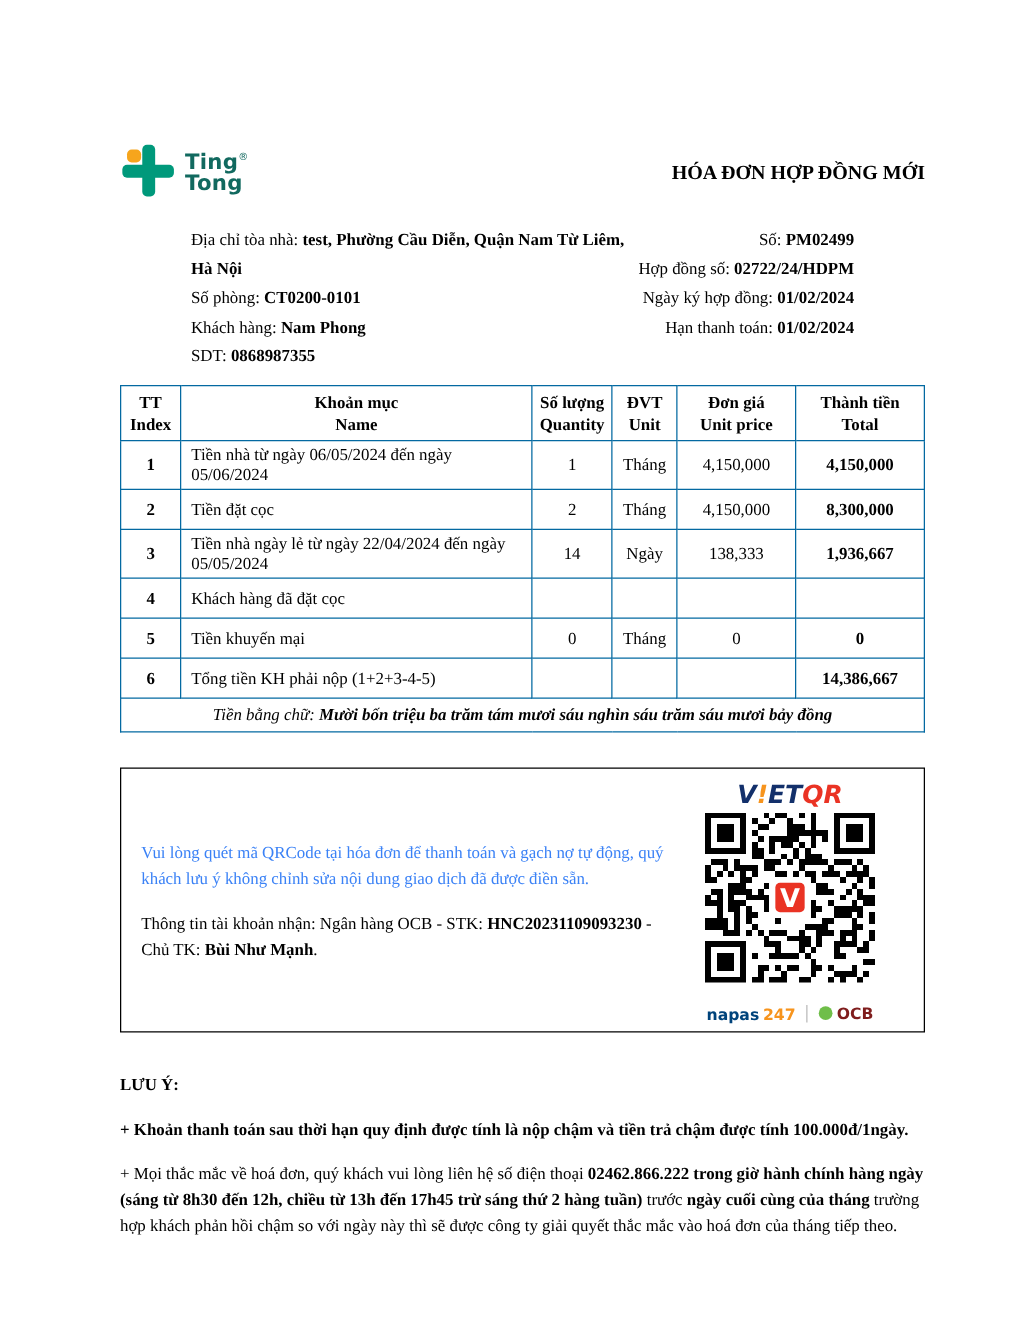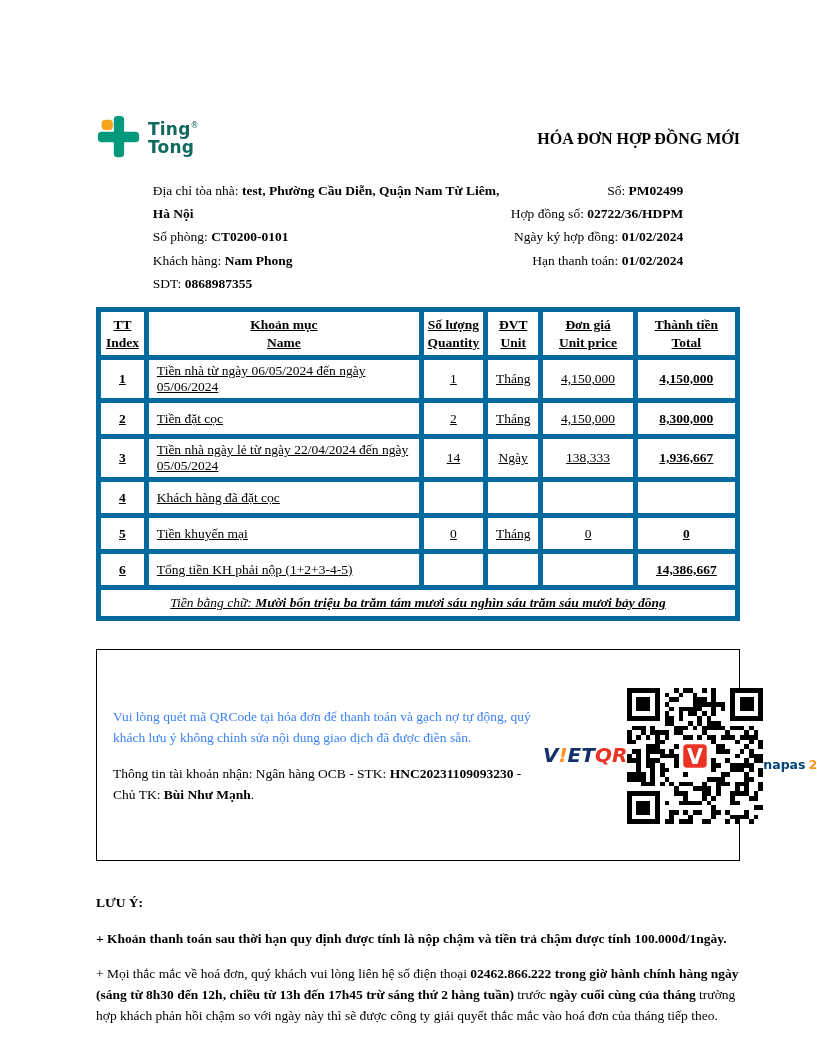--- a/index.html
+++ b/index.html
@@ -15,32 +15,32 @@
   .logo-text .reg{font-size:8px;vertical-align:super;font-weight:normal;}
   .doc-title{font-size:16px;font-weight:bold;margin-top:16px;text-align:right;}
 
   
   .info{display:flex;justify-content:center;margin-top:16px;font-size:13.5px;line-height:1.72;}
   .info-left{width:358px;}
   .info-right{text-align:right;}
 
   
   table{border-collapse:collapse;width:644px;margin-top:12px;font-size:13.5px;}
-  th,td{border:5px solid #0369a1;padding:3px 8px;vertical-align:middle;text-decoration:underline;}
+  th,td{border:1px solid #0369a1;padding:3px 8px;vertical-align:middle;}
   th{font-weight:bold;text-align:center;padding:4px 3px;line-height:1.3;}
   td.c{text-align:center;}
   tbody td{height:25px;}
   .words td{font-style:italic;text-align:center;padding:5px 8px;height:auto;}
 
   
   .qr-box{border:1px solid #000;margin-top:28px;display:flex;height:212px;box-sizing:border-box;}
   .qr-left{flex:1;padding:14px 8px 12px 16px;display:flex;flex-direction:column;justify-content:center;font-size:13.5px;line-height:1.55;}
   .warning{color:#3b82f6;margin:0 0 15px 0;max-width:445px;}
   .account{max-width:445px;}
-  .qr-right{width:196px;display:flex;flex-direction:row;align-items:center;padding:8px 18px 6px 0;box-sizing:border-box;}
+  .qr-right{width:196px;display:flex;flex-direction:column;align-items:center;padding:8px 18px 6px 0;box-sizing:border-box;}
   .vietqr-logo{font-family:"DejaVu Sans",sans-serif;font-weight:bold;font-style:italic;font-size:20px;line-height:1;margin:2px 0 5px;}
   .vq-navy{color:#13306b;} .vq-orange{color:#f7941d;} .vq-red{color:#ea3324;}
   .qr-code svg{display:block;background:#fff;}
   .pay-logos{display:flex;align-items:center;gap:9px;margin-top:15px;font-family:"DejaVu Sans",sans-serif;}
   .napas{color:#00437b;font-weight:bold;font-size:12.5px;}
   .napas-247{color:#f7941d;font-weight:bold;font-size:12.5px;margin-left:3px;}
   .vdivider{width:1px;height:14px;background:#b9b9b9;display:inline-block;}
   .ocb-wrap{display:inline-flex;align-items:center;}
   .ocb-icon{width:11px;height:11px;border-radius:50%;background:#6fbe49;display:inline-block;margin-right:3px;}
   .ocb-text{color:#7f1d1d;font-weight:bold;font-size:12.5px;}
@@ -75,21 +75,21 @@
 
   <div class="info">
     <div class="info-left">
       <p><span>Địa chỉ tòa nhà: </span><span class="b">test, Phường Cầu Diễn, Quận Nam Từ Liêm, Hà Nội</span></p>
       <p><span>Số phòng: </span><span class="b">CT0200-0101</span></p>
       <p><span>Khách hàng: </span><span class="b">Nam Phong</span></p>
       <p><span>SDT: </span><span class="b">0868987355</span></p>
     </div>
     <div class="info-right">
       <p><span>Số: </span><span class="b">PM02499</span></p>
-      <p><span>Hợp đồng số: </span><span class="b">02722/36/HDPM</span></p>
+      <p><span>Hợp đồng số: </span><span class="b">02722/24/HDPM</span></p>
       <p><span>Ngày ký hợp đồng: </span><span class="b">01/02/2024</span></p>
       <p><span>Hạn thanh toán: </span><span class="b">01/02/2024</span></p>
     </div>
   </div>
 
   <table>
     <colgroup>
       <col style="width:48px">
         <col style="width:282px">
         <col style="width:64px">

